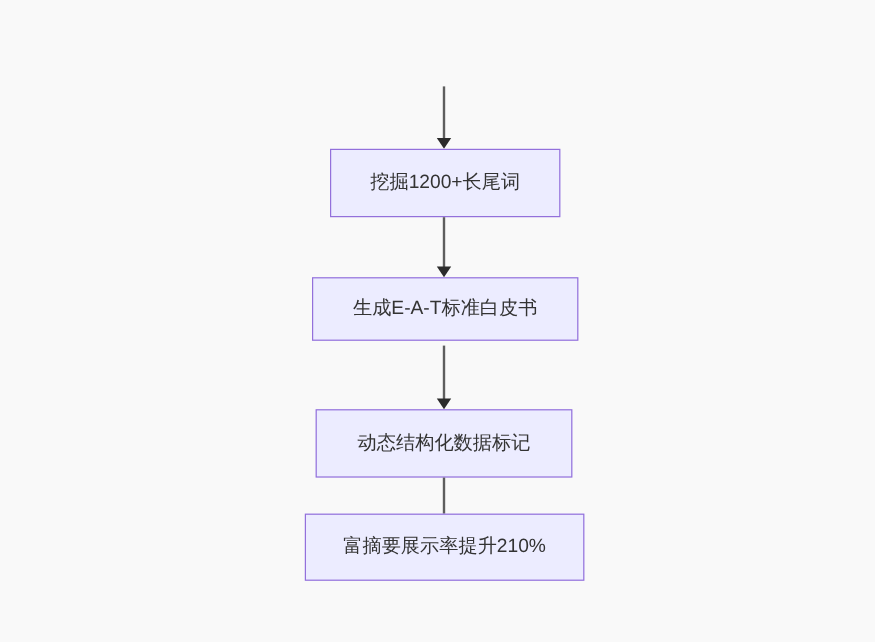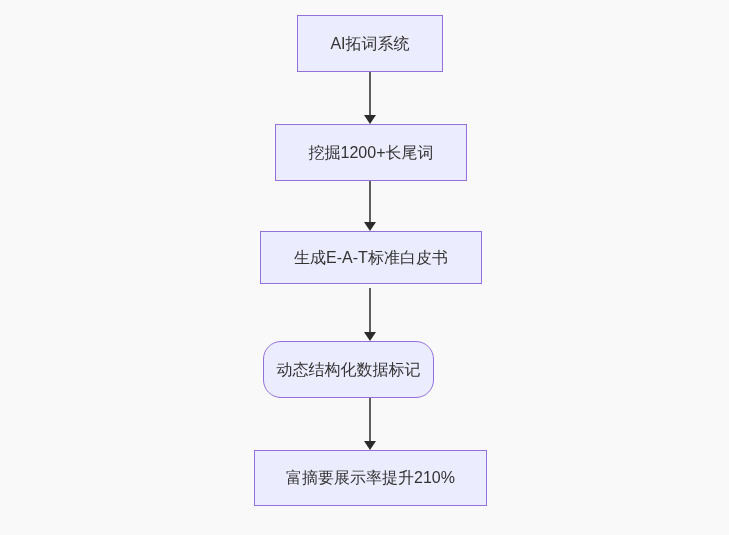--- a/index.html
+++ b/index.html
@@ -24,22 +24,22 @@
     align-items: center;
     justify-content: center;
     color: #333333;
     font-size: 16px;
     line-height: 1;
     white-space: nowrap;
   }
   .node-1 { left: 297px; top: 15px;  width: 146px; height: 57px; }
   .node-2 { left: 275px; top: 124px; width: 192px; height: 57px; }
   .node-3 { left: 260px; top: 231px; width: 222px; height: 53px; }
-  .node-4 { left: 263px; top: 341px; width: 171px; height: 57px; border-radius: 18px; }
-  .node-5 { left: 254px; top: 450px; width: 233px; height: 56px; }
+  .node-4 { left: 263px; top: 341px; width: 214px; height: 57px; }
+  .node-5 { left: 254px; top: 428px; width: 233px; height: 56px; }
 
   .edge-line {
     position: absolute;
     left: 369px;
     width: 2px;
     background: #5e5e5e;
   }
   .edge-line-1 { top: 72px;  height: 44px; }
   .edge-line-2 { top: 181px; height: 42px; }
   .edge-line-3 { top: 288px; height: 45px; }
@@ -57,23 +57,20 @@
   .arrowhead-1 { top: 115px; }
   .arrowhead-2 { top: 222px; }
   .arrowhead-3 { top: 332px; }
   .arrowhead-4 { top: 441px; }
 </style>
 </head>
 <body>
 
 <div class="canvas">
 
-  <div class="node node-1">
-    <span>AI拓词系统</span>
-  </div>
 
   <div class="edge-line edge-line-1"></div>
   <div class="arrowhead arrowhead-1"></div>
 
   <div class="node node-2">
     <span>挖掘1200+长尾词</span>
   </div>
 
   <div class="edge-line edge-line-2"></div>
   <div class="arrowhead arrowhead-2"></div>

